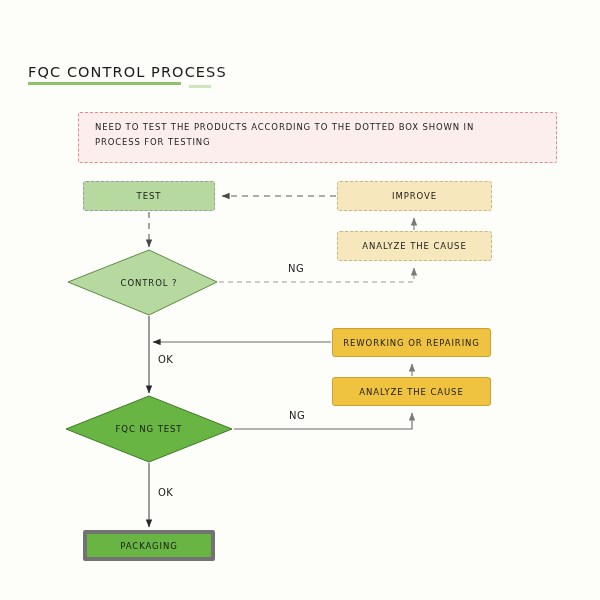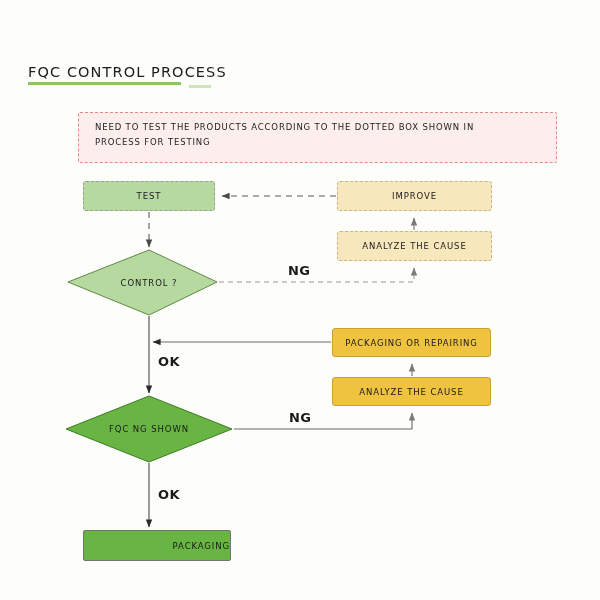--- a/index.html
+++ b/index.html
@@ -136,44 +136,42 @@
     top: 359px;
     width: 159px;
     height: 29px;
     background: #efc33f;
     border: 1px solid #c9a232;
   }
   
   #node-packaging {
     left: 83px;
     top: 512px;
-    width: 148px;
+    width: 132px;
     height: 31px;
     background: #69b544;
-    border: 1px solid #737373;
+    border: 4px solid #737373;
     border-radius: 2px;
-    justify-content: flex-end;
   }
   
   .diamond-label {
     position: absolute;
     font-size: 8.5px;
     letter-spacing: 0.9px;
     color: #1a1a1a;
     white-space: nowrap;
     transform: translate(-50%, -50%);
   }
   
   .edge-label {
     position: absolute;
-    font-size: 13px;
+    font-size: 10px;
     color: #1a1a1a;
     letter-spacing: 0.4px;
     white-space: nowrap;
-    font-weight: bold;
   }
 </style>
 </head>
 <body>
 
 <div id="canvas">
 
   <div id="title-wrap">
     <div id="page-title">FQC CONTROL PROCESS</div>
     <div id="title-underline"></div>
@@ -226,34 +224,34 @@
 
   <div id="node-improve" class="node boxnode">
     <span>IMPROVE</span>
   </div>
 
   <div id="node-analyze-1" class="node boxnode">
     <span>ANALYZE THE CAUSE</span>
   </div>
 
   <div id="node-rework" class="node boxnode">
-    <span>PACKAGING OR REPAIRING</span>
+    <span>REWORKING OR REPAIRING</span>
   </div>
 
   <div id="node-analyze-2" class="node boxnode">
     <span>ANALYZE THE CAUSE</span>
   </div>
 
   <div id="node-packaging" class="node boxnode">
     <span>PACKAGING</span>
   </div>
 
   <div class="diamond-label" style="left:149px; top:265px;">CONTROL ?</div>
 
-  <div class="diamond-label" style="left:149px; top:411px;">FQC NG SHOWN</div>
+  <div class="diamond-label" style="left:149px; top:411px;">FQC NG TEST</div>
 
   <div class="edge-label" style="left:288px; top:245px;">NG</div>
 
   <div class="edge-label" style="left:158px; top:336px;">OK</div>
 
   <div class="edge-label" style="left:289px; top:392px;">NG</div>
 
   <div class="edge-label" style="left:158px; top:469px;">OK</div>
 
 </div>

